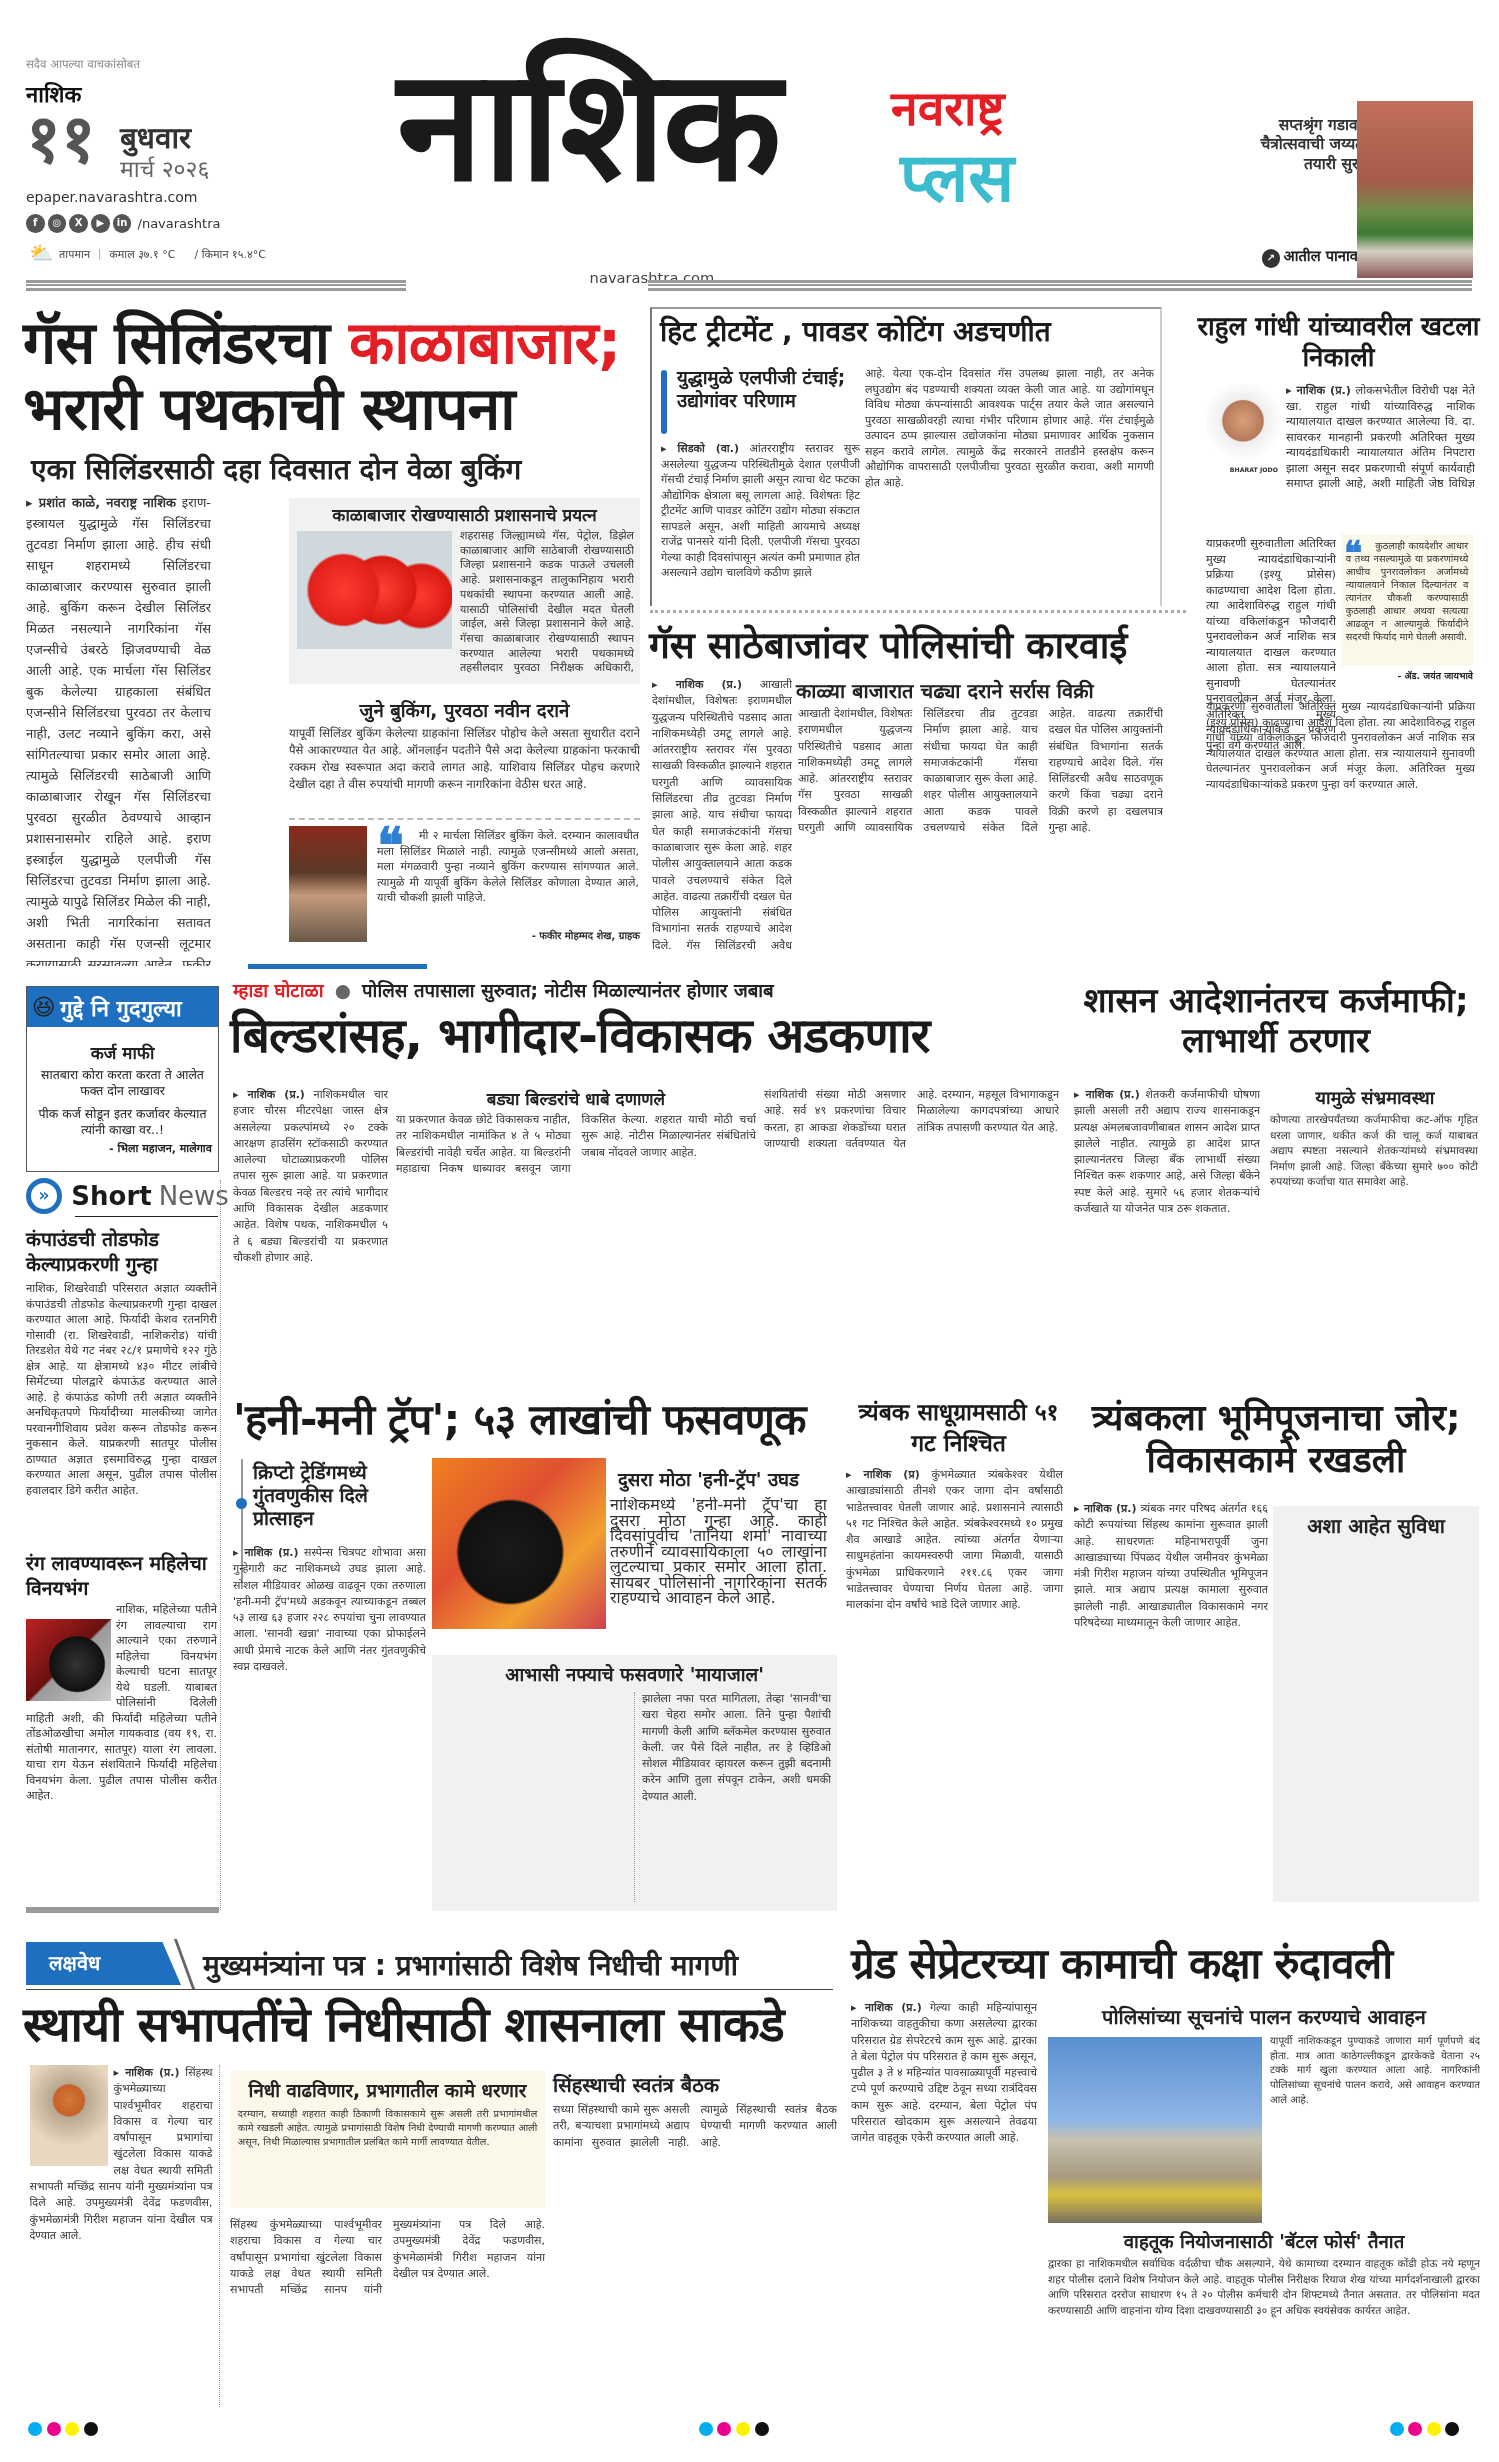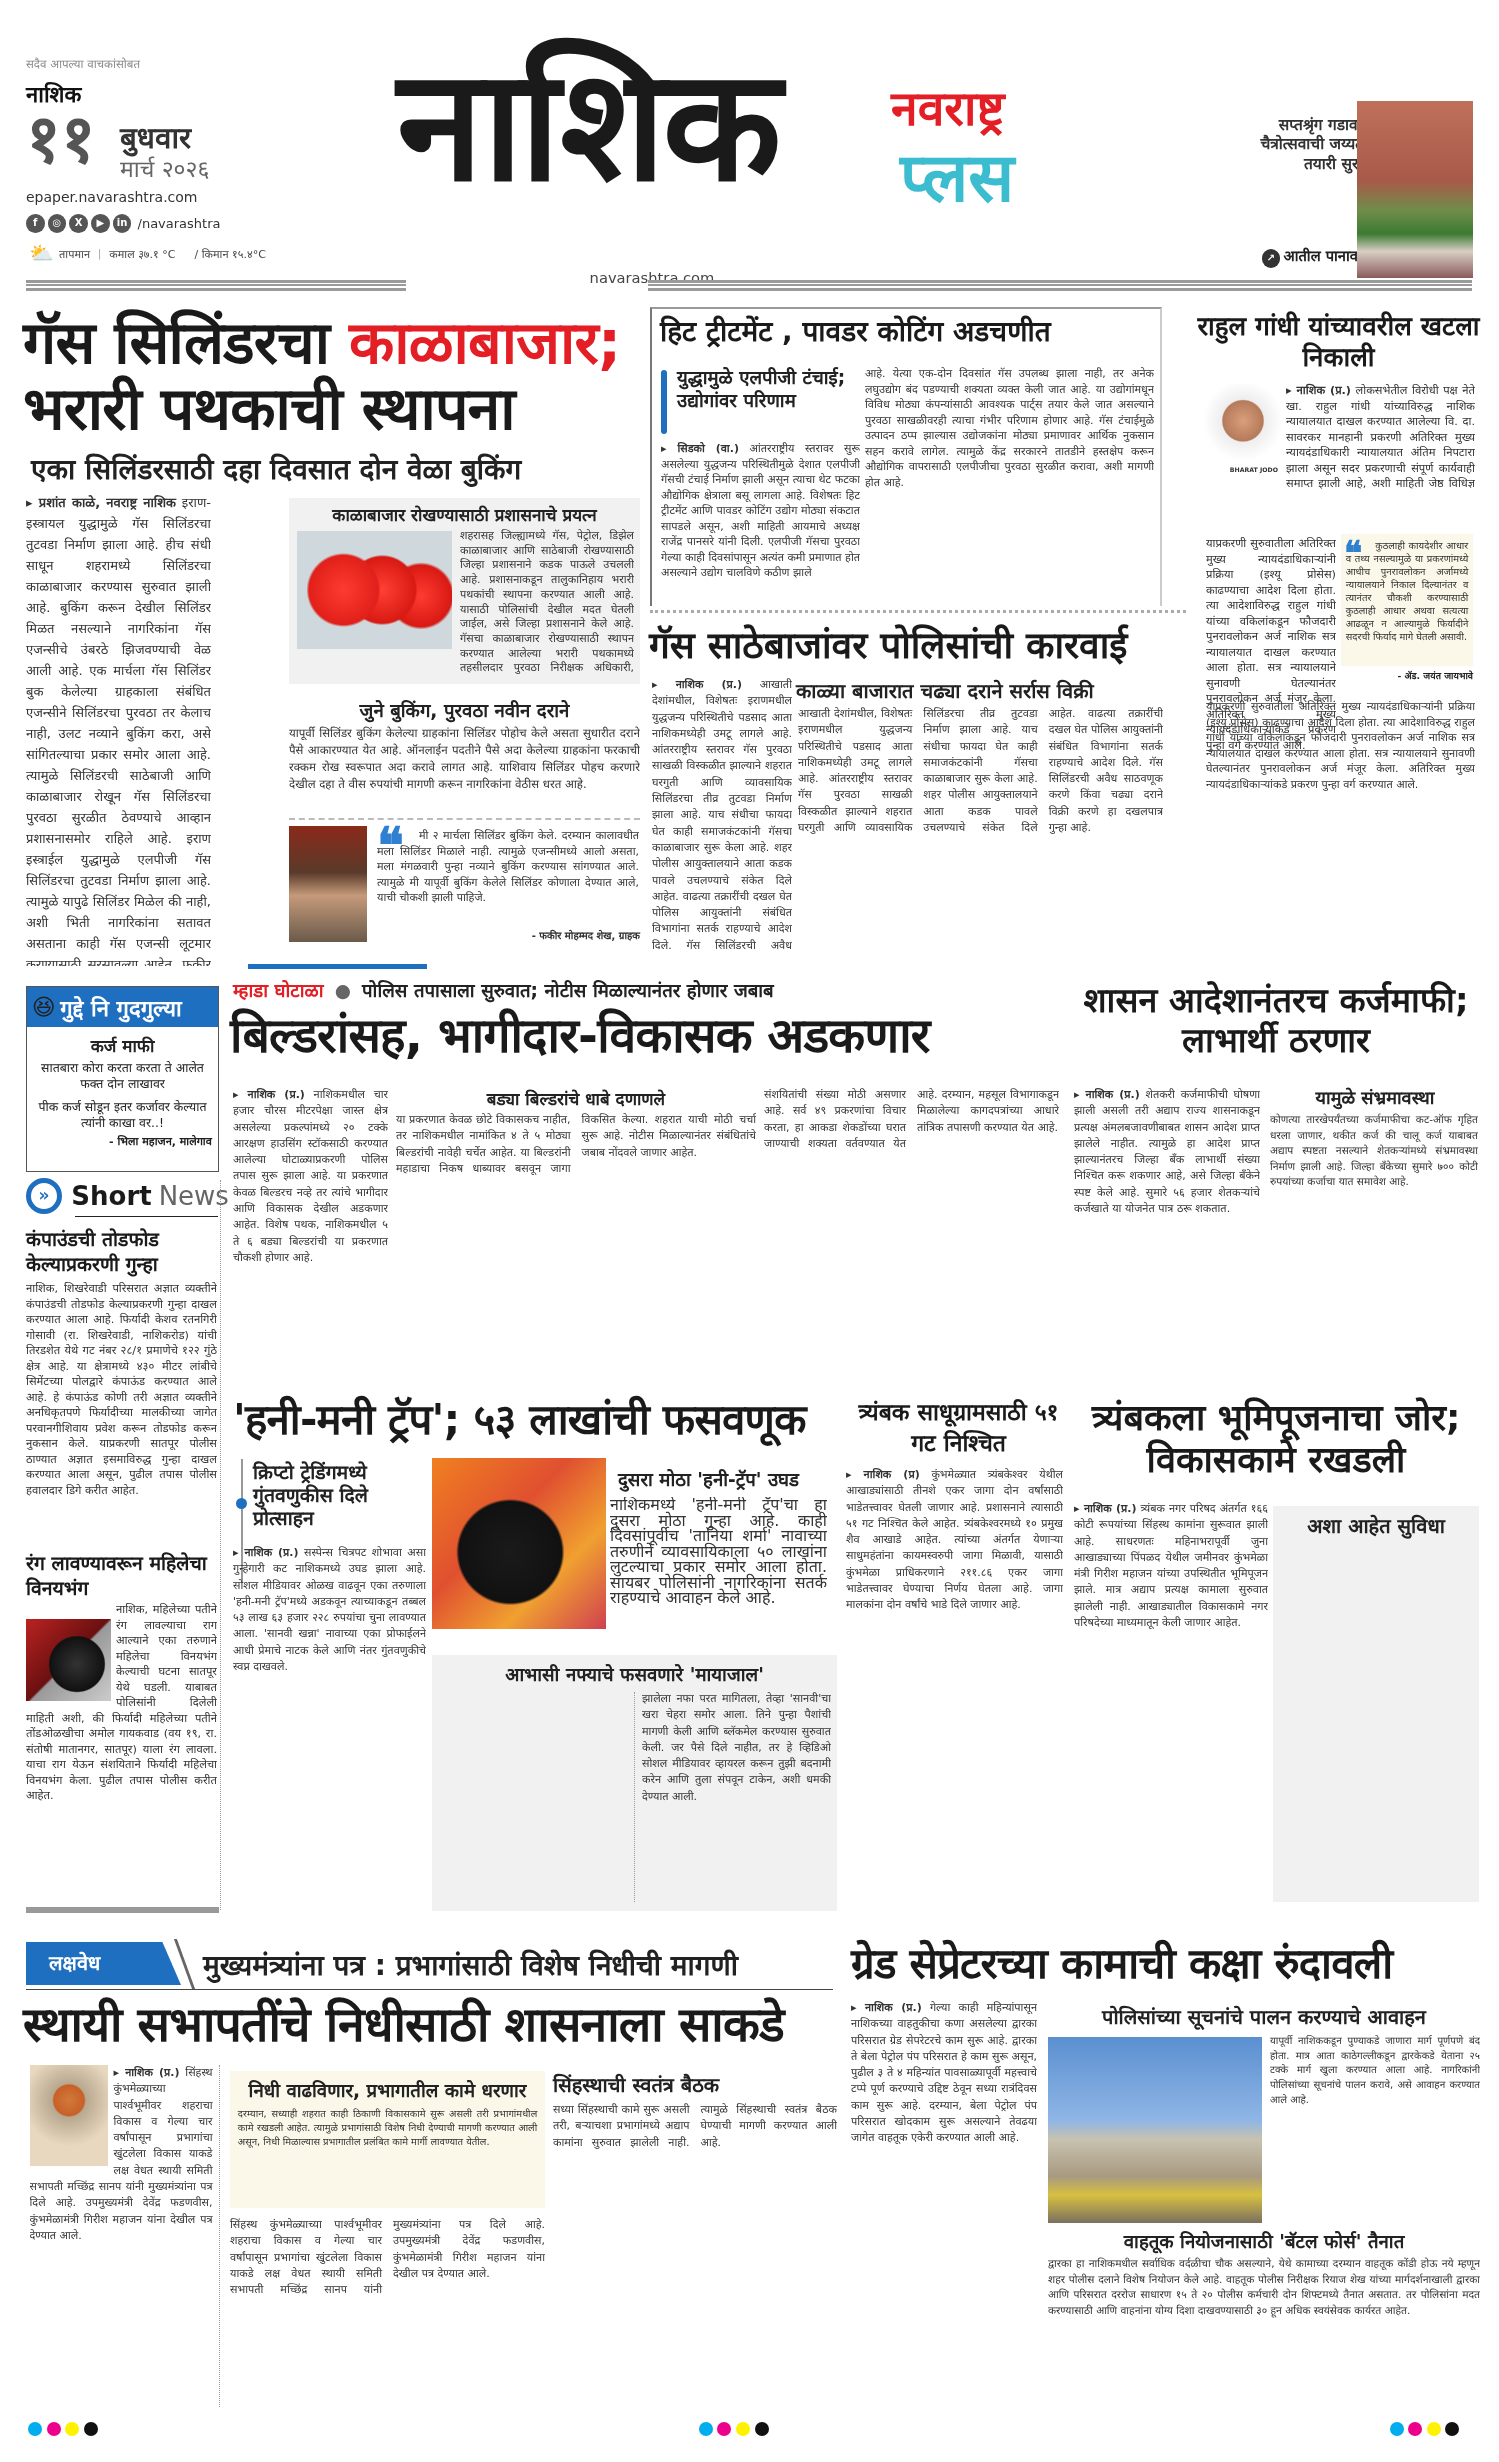--- a/index.html
+++ b/index.html
@@ -118,21 +118,21 @@
   <div class="txt-sm" style="padding:4.7px 4.7px 0 4.7px;text-indent:29.5px;font-size:9.7px;line-height:13px">कुठलाही कायदेशीर आधार व तथ्य नसल्यामुळे या प्रकरणांमध्ये आधीच पुनरावलोकन अर्जामध्ये न्यायालयाने निकाल दिल्यानंतर व त्यानंतर चौकशी करण्यासाठी कुठलाही आधार अथवा सत्यत्या आढळून न आल्यामुळे फिर्यादीने सदरची फिर्याद मागे घेतली असावी.</div>
 </div>
 <div class="abs" style="left:1341px;top:669px;width:132px;text-align:right;font-size:9.3px;font-weight:bold">- ॲड. जयंत जायभावे</div>
 <div class="abs txt-sm" style="left:1206px;top:699px;width:269px;height:264px;overflow:hidden;font-size:11px;line-height:15.5px">याप्रकरणी सुरुवातीला अतिरिक्त मुख्य न्यायदंडाधिकाऱ्यांनी प्रक्रिया (इश्यू प्रोसेस) काढण्याचा आदेश दिला होता. त्या आदेशाविरुद्ध राहुल गांधी यांच्या वकिलांकडून फौजदारी पुनरावलोकन अर्ज नाशिक सत्र न्यायालयात दाखल करण्यात आला होता. सत्र न्यायालयाने सुनावणी घेतल्यानंतर पुनरावलोकन अर्ज मंजूर केला. अतिरिक्त मुख्य न्यायदंडाधिकाऱ्यांकडे प्रकरण पुन्हा वर्ग करण्यात आले.</div>
 
 <div class="abs" style="left:26px;top:986px;width:193px;height:186px;border:1.6px solid #555">
   <div class="blue-bar" style="height:40px;display:flex;align-items:center;padding-left:4.7px">
     <span style="font-size:23px">😆</span>
     <span style="font-size:22px;color:#fff;font-weight:bold;margin-left:4.7px">गुद्दे नि गुदगुल्या</span>
   </div>
-  <div style="text-align:center;font-size:17px;font-weight:bold;margin-top:7px">कर्ज माफी</div>
+  <div style="text-align:center;font-size:17px;font-weight:bold;margin-top:14px">कर्ज माफी</div>
   <div style="text-align:center;font-size:12.4px;line-height:16.3px;margin:3.1px 6.2px 0;color:#222">सातबारा कोरा करता करता ते आलेत फक्त दोन लाखावर</div>
   <div style="text-align:center;font-size:12.4px;line-height:16.3px;margin:6.2px 6.2px 0;color:#222">पीक कर्ज सोडून इतर कर्जावर केल्यात त्यांनी काखा वर..!</div>
   <div style="text-align:right;font-size:11px;font-weight:bold;margin:1.6px 6.2px 0">- भिला महाजन, मालेगाव</div>
 </div>
 
 <div class="abs" style="left:26px;top:1178px;display:flex;align-items:center">
   <span style="display:inline-block;width:36px;height:36px;border-radius:50%;border:5.4px solid #1f6fc1;color:#1f6fc1;font-size:17px;font-weight:bold;text-align:center;line-height:25px">»</span>
   <span style="font-size:26px;font-weight:bold;margin-left:9.3px;color:#1a1a1a">Short</span>
   <span style="font-size:26px;font-weight:normal;margin-left:7px;color:#666">News</span>
 </div>

